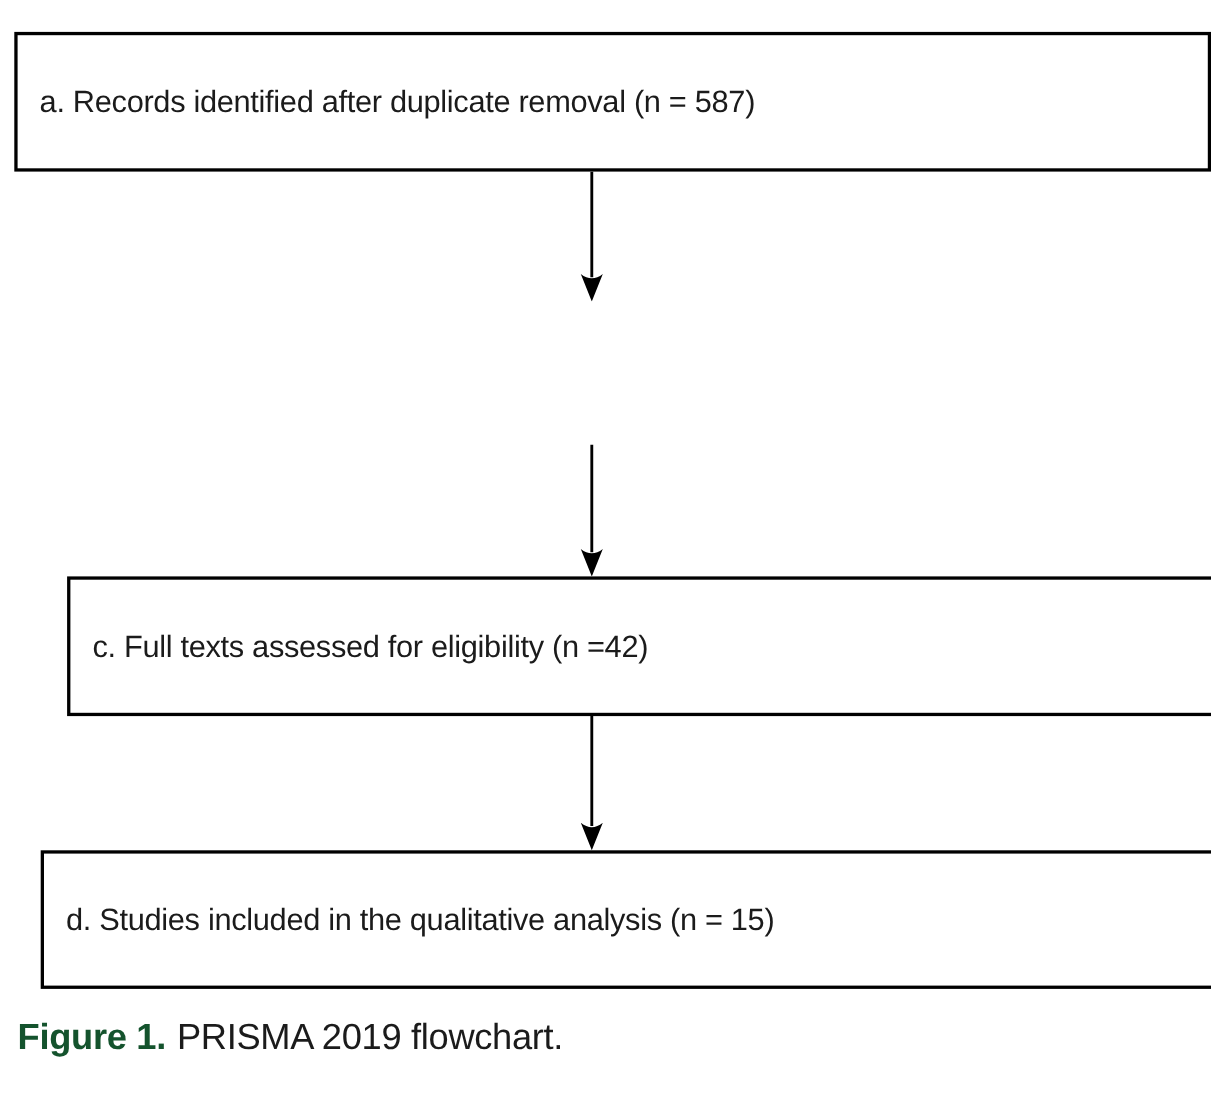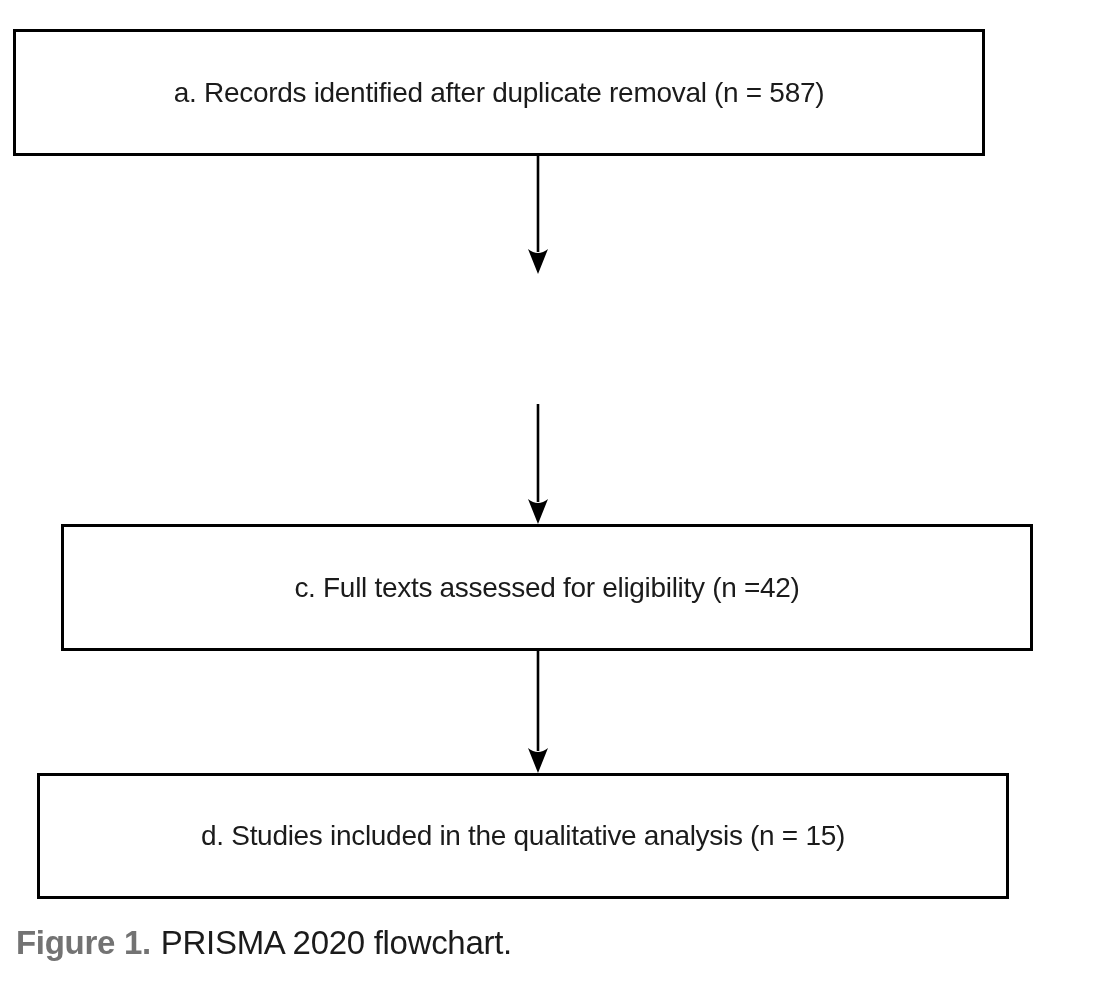--- a/index.html
+++ b/index.html
@@ -11,27 +11,26 @@
     position: relative;
     width: 1101px;
     height: 1005px;
     background: #ffffff;
     font-family: "Liberation Sans", "DejaVu Sans", sans-serif;
     overflow: hidden;
   }
   .flow-box {
     position: absolute;
     left: 13px;
-    width: 972px;
+    width: 1088px;
     box-sizing: border-box;
     border: 3px solid #000000;
     background: #ffffff;
     display: flex;
     align-items: center;
-    justify-content: center;
     text-align: center;
     font-size: 28px;
     letter-spacing: -0.3px;
     color: #1b1b1b;
     padding: 2px 20px;
   }
   .box-a { top: 29px;  height: 127px; }
   .box-b { top: 274px; height: 130px; }
   .box-c { top: 524px; height: 127px; margin-left: 48px; }
   .box-d { top: 773px; height: 126px; margin-left: 24px; }
@@ -50,21 +49,21 @@
     position: absolute;
     left: 16px;
     top: 924px;
     font-size: 33px;
     letter-spacing: -0.3px;
     color: #1b1b1b;
     white-space: nowrap;
   }
   .caption-label {
     font-weight: bold;
-    color: #737373;
+    color: #14532d;
     margin-right: 10px;
   }
 </style>
 </head>
 <body>
 
 <div class="page">
 
   <div class="flow-box box-a">
     <span>a. Records identified after duplicate removal (n = 587)</span>
@@ -88,16 +87,16 @@
   <svg class="flow-arrow arrow-3" viewBox="0 0 22 122" preserveAspectRatio="none" aria-hidden="true">
     <line x1="11" y1="0" x2="11" y2="100" stroke="#000000" stroke-width="2.6"></line>
     <path d="M11,122 L1,97 Q11,105 21,97 Z" fill="#000000"></path>
   </svg>
 
   <div class="flow-box box-d">
     <span>d. Studies included in the qualitative analysis (n = 15)</span>
   </div>
 
   <div class="caption">
-    <span class="caption-label">Figure 1.</span><span>PRISMA 2020 flowchart.</span>
+    <span class="caption-label">Figure 1.</span><span>PRISMA 2019 flowchart.</span>
   </div>
 
 </div>
 
 </body></html>

